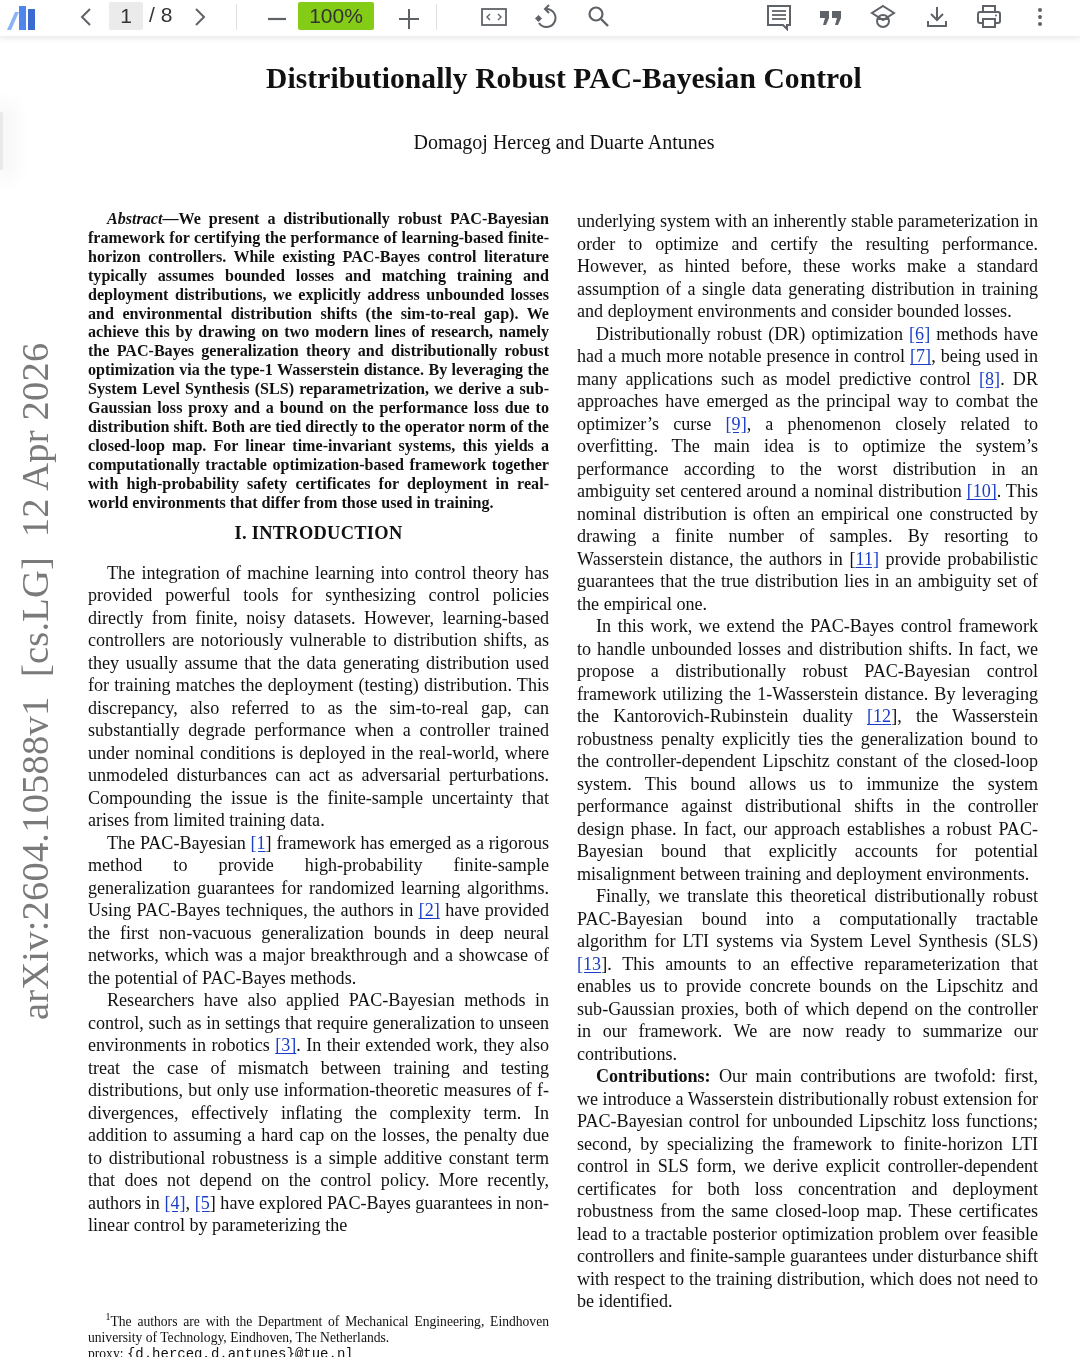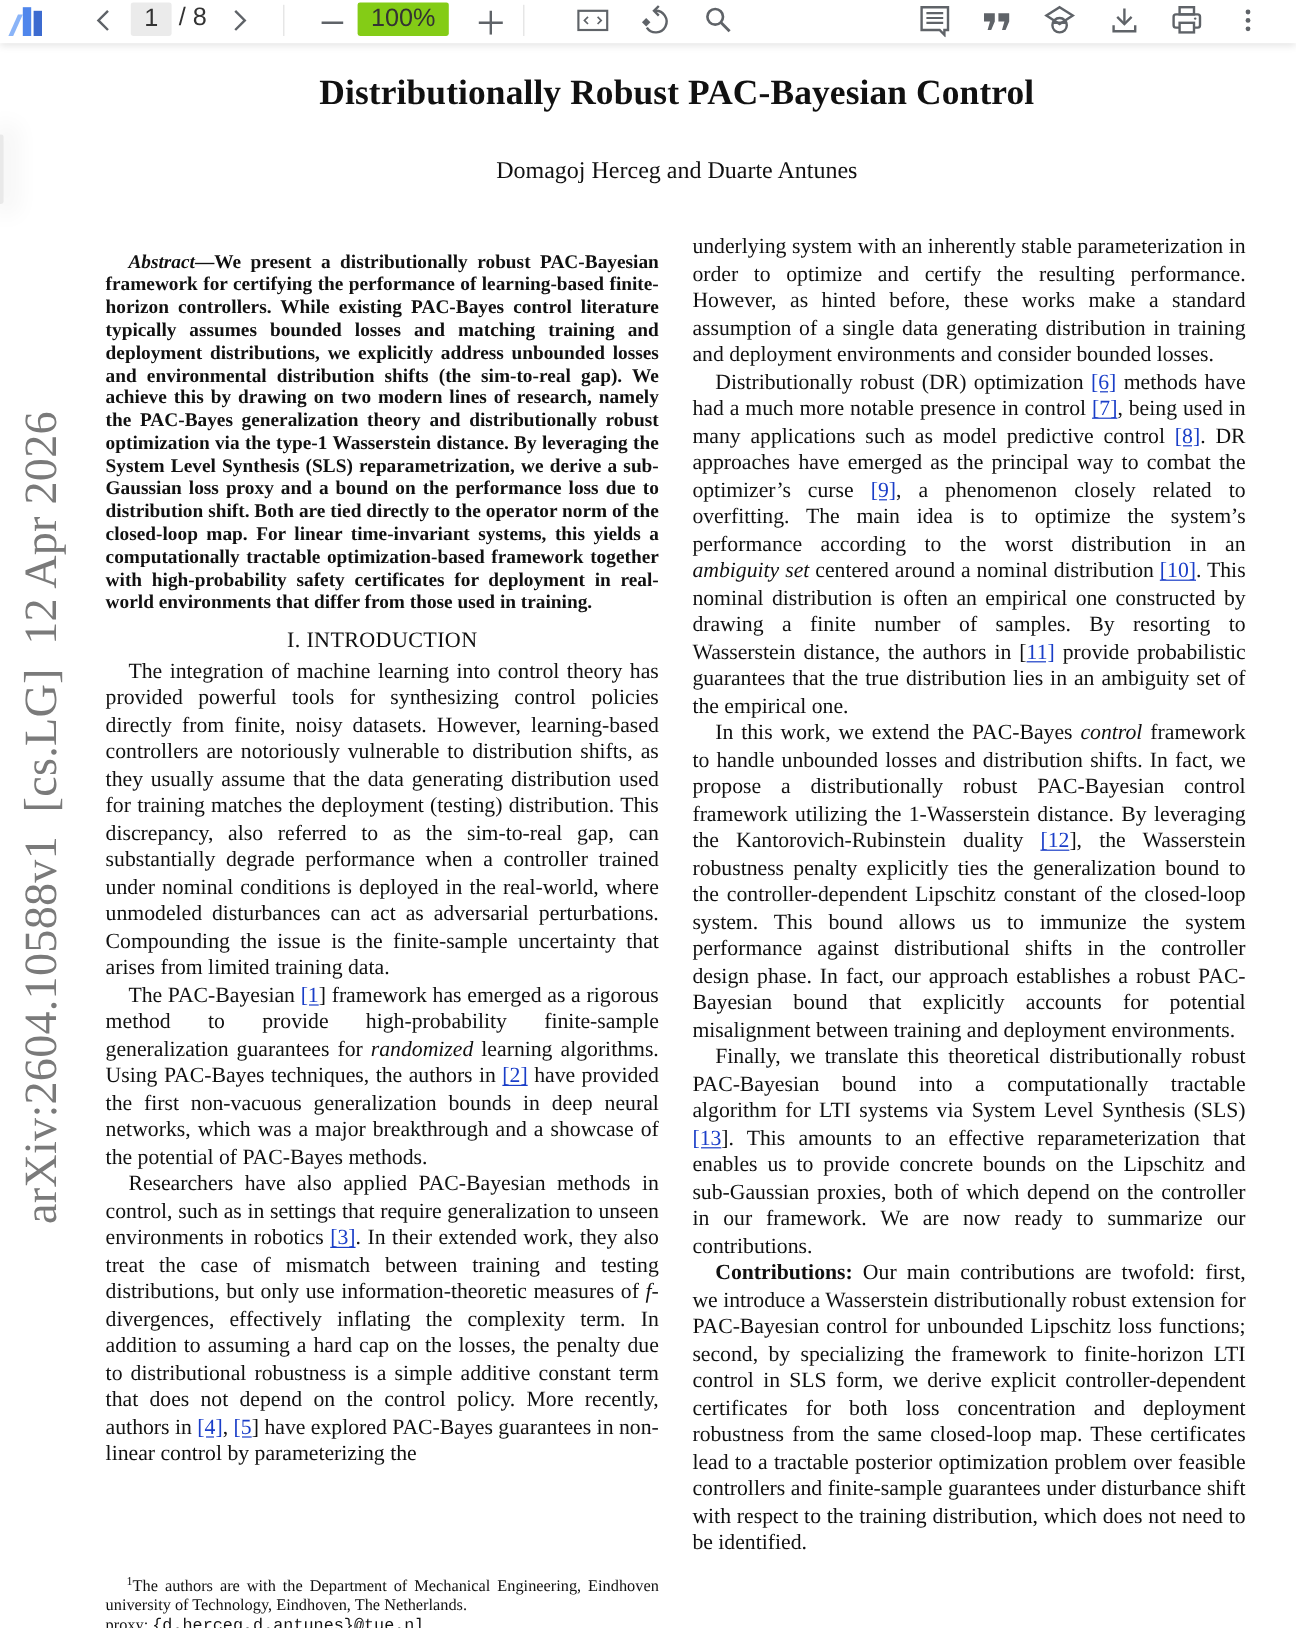--- a/index.html
+++ b/index.html
@@ -49,35 +49,35 @@
     font-weight:bold; font-size:29.5px; letter-spacing:0.1px;
   }
   .authors {
     position:absolute; left:0; top:131px; width:1128px; text-align:center;
     font-size:20px;
   }
 
   
   .col { position:absolute; text-align:justify; }
   .col-left  { left:88px;  top:210px; width:461px; }
-  .col-right { left:577px; top:194px; width:461px; }
+  .col-right { left:577px; top:210px; width:461px; }
   .abstract {
     font-weight:bold; font-size:16.1px; line-height:18.9px; text-indent:19px;
     margin:0;
   }
   .abstract .abs-label { font-style:italic; }
   .sec-head {
-    text-align:center; font-size:18.4px; margin:10px 0 4px 0; letter-spacing:0.3px;
+    text-align:center; font-size:18.4px; margin:10px 0 18px 0; letter-spacing:0.3px;font-weight:bold;
   }
   .para {
     font-size:18.1px; line-height:22.5px; margin:0; text-indent:19px;
   }
   .para.noind { text-indent:0; }
   .cite { color:#1a3ec8; text-decoration:underline; text-underline-offset:2px; }
-  .em { font-style:italic; }
+  .em { }
   .strong { font-weight:bold; }
   .footnote {
     position:absolute; left:88px; top:1314px; width:461px; text-align:justify;
     font-size:13.6px; line-height:16.2px;
   }
   .footnote .fn-mark { font-size:10px; vertical-align:super; line-height:0; }
   .footnote .mono { font-family:"Liberation Mono", monospace; font-size:14px; }
 </style>
 </head>
 <body>

